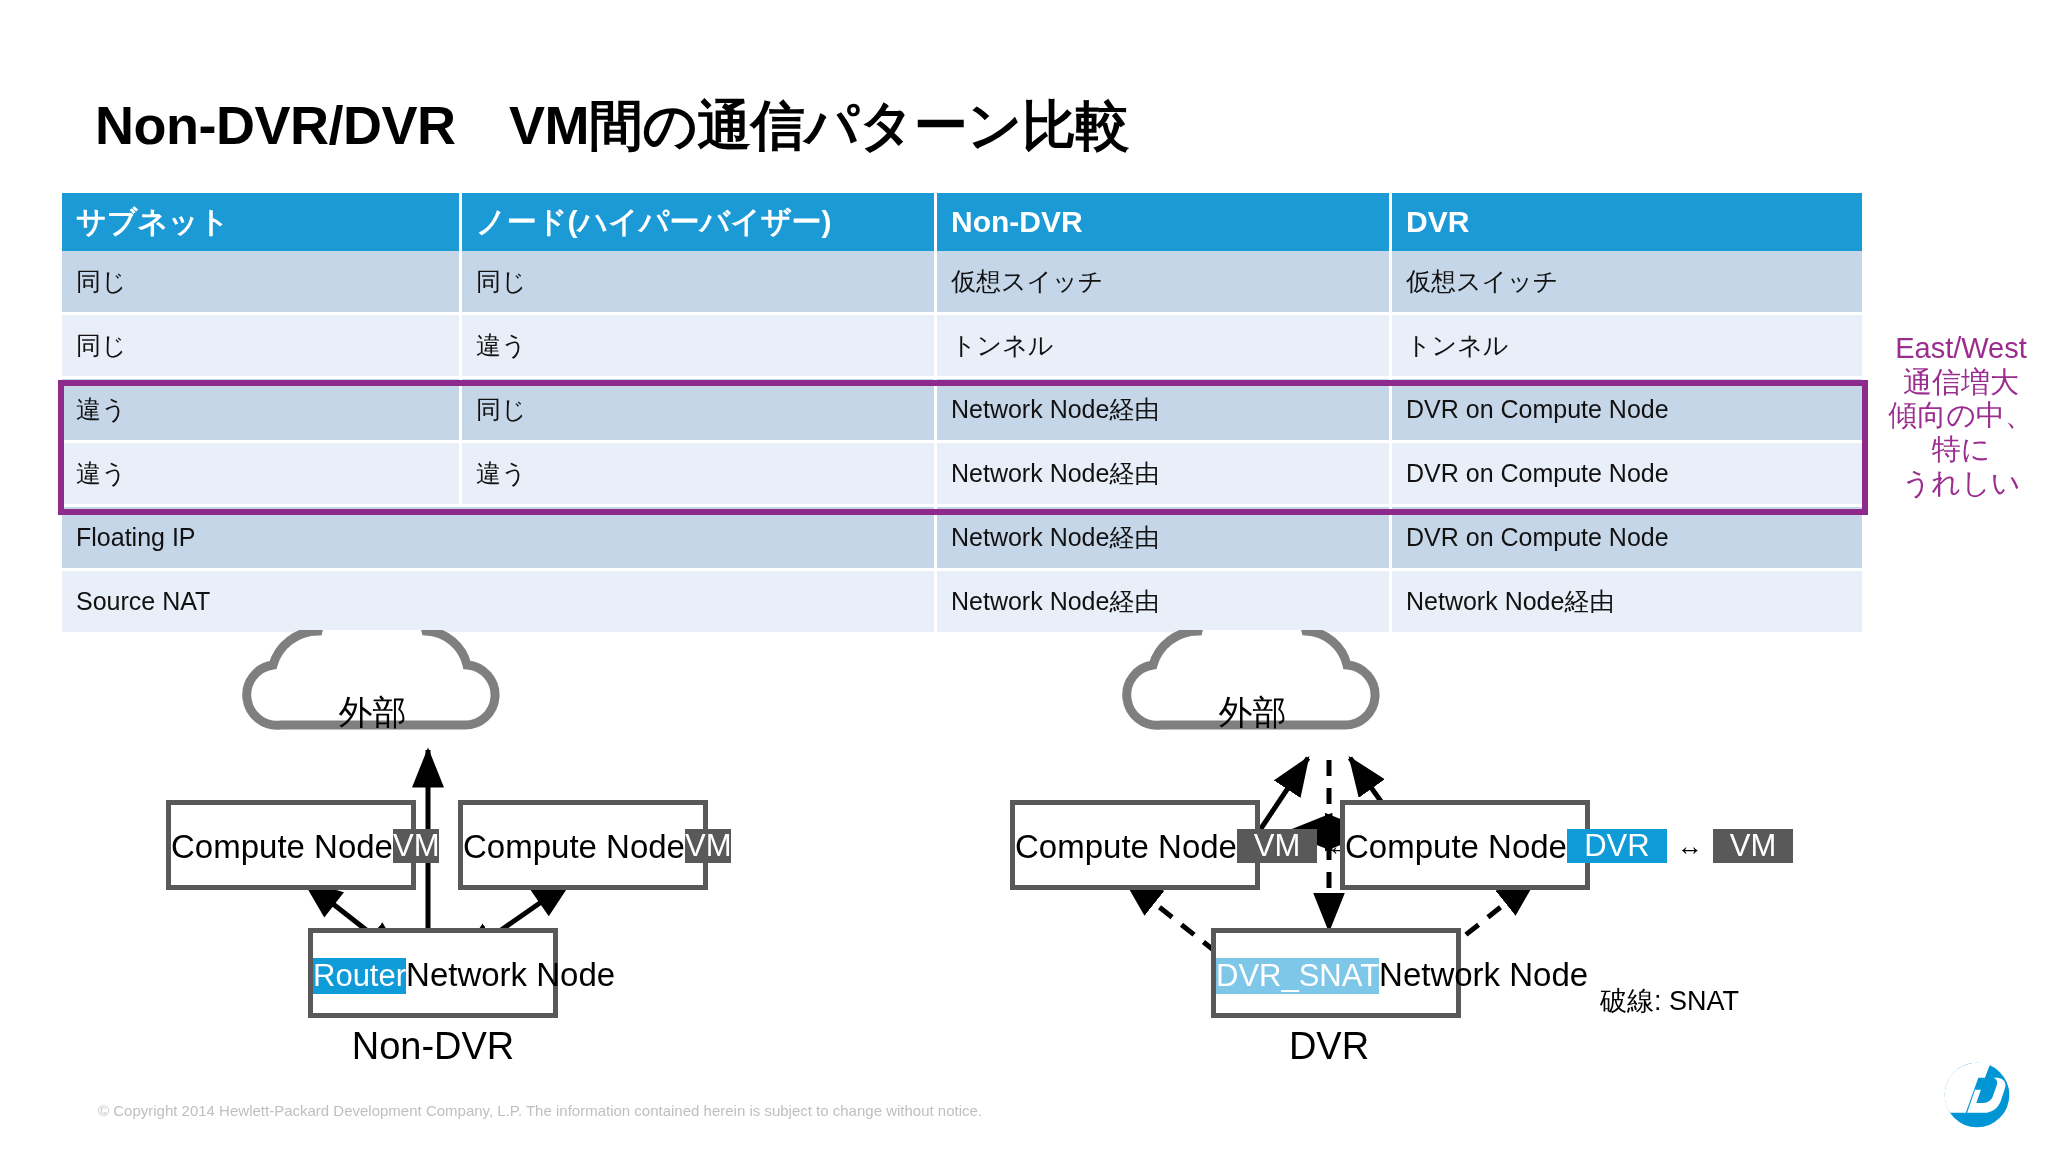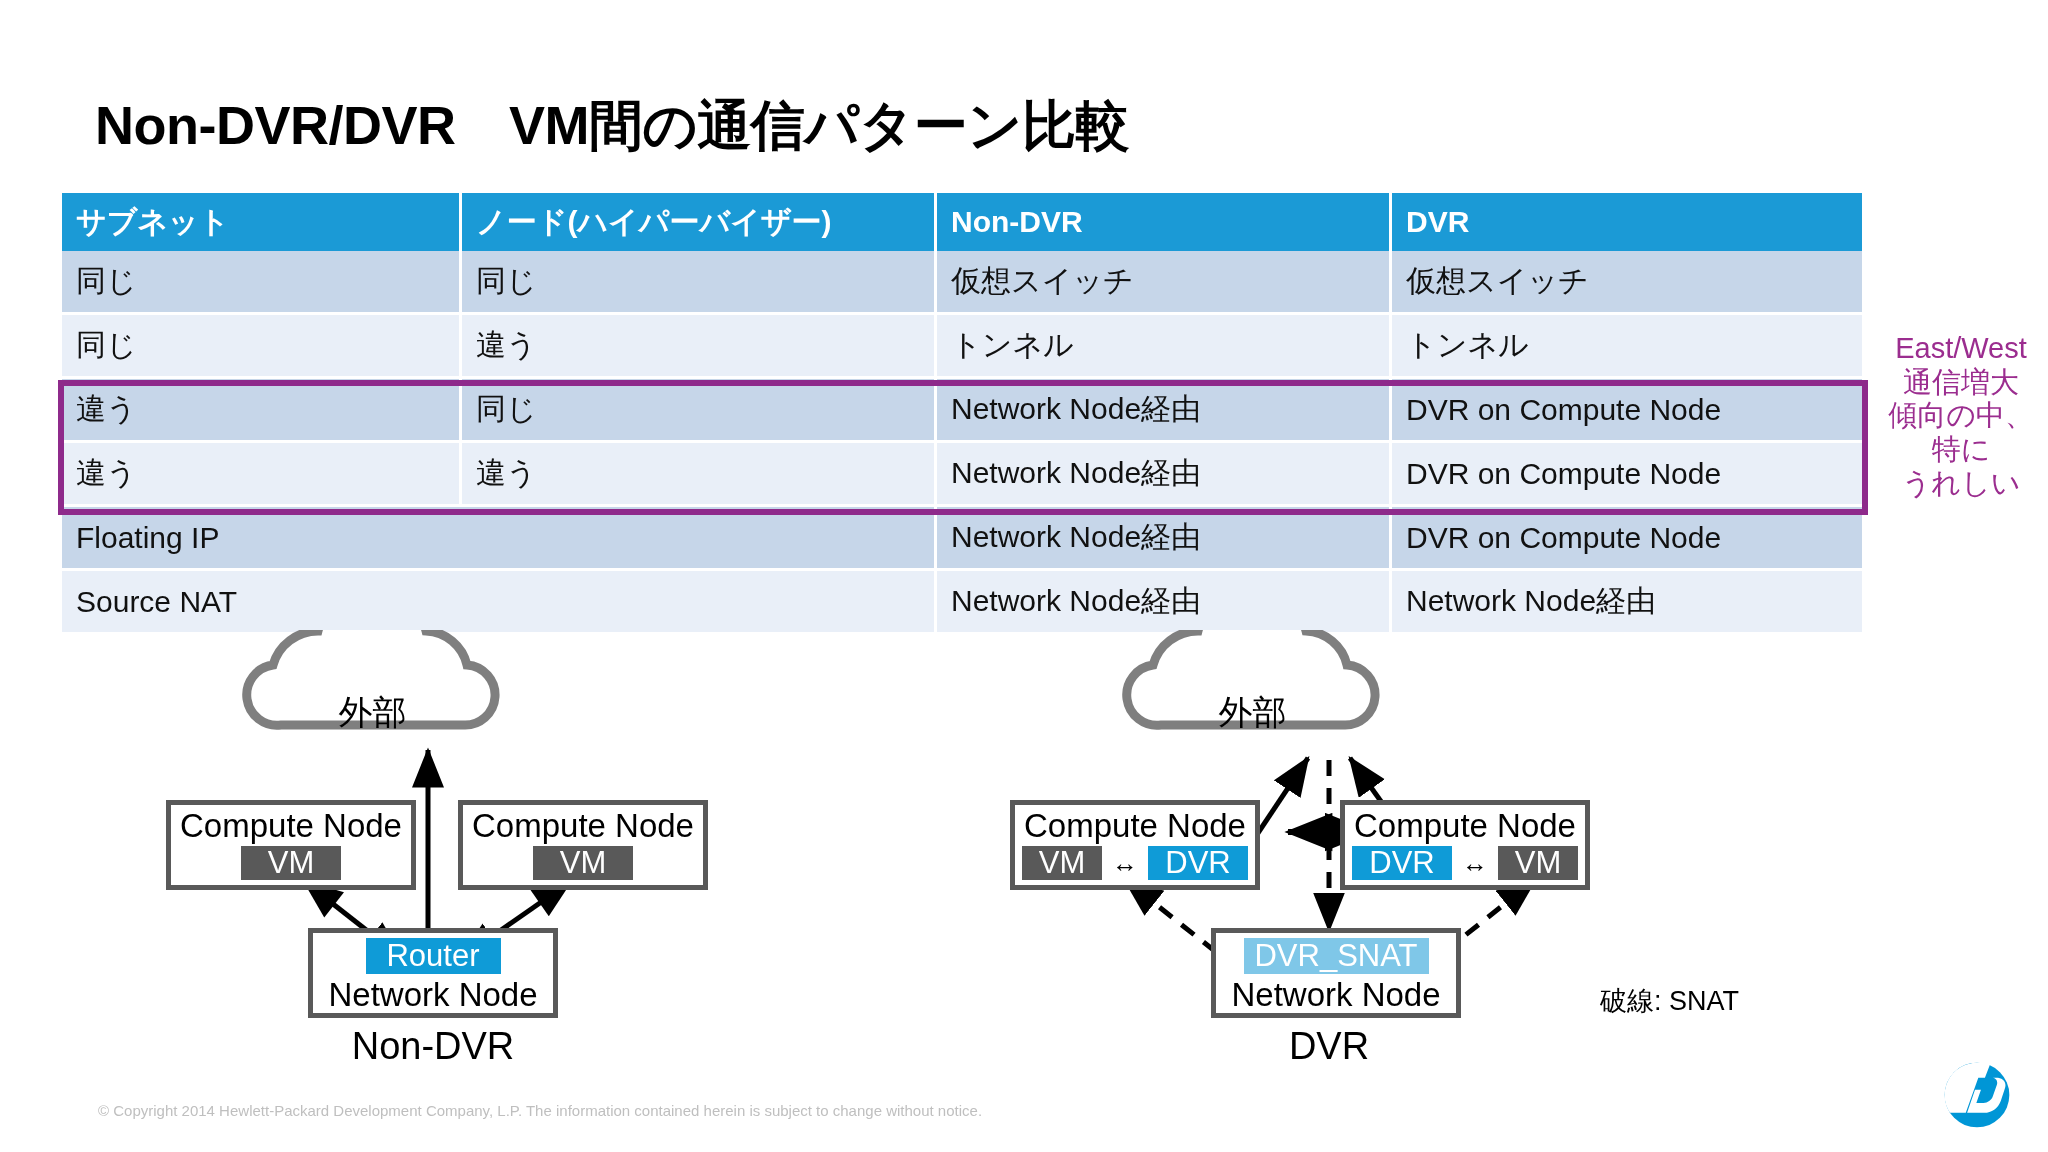--- a/index.html
+++ b/index.html
@@ -16,21 +16,21 @@
     position: absolute; left: 95px; top: 90px;
     font-size: 54px; font-weight: 700; color: #000;
     letter-spacing: -0.5px; white-space: nowrap;
   }
 
   
   .tbl { position: absolute; left: 62px; top: 193px; width: 1800px; }
   .trow { display: flex; width: 100%; }
   .tcell {
     padding: 8px 14px;
-    font-size: 30px; color: #111;
+    font-size: 25px; color: #111;
     display: flex; align-items: center;
     overflow: hidden; white-space: nowrap;
   }
   .hdr .tcell {
     background: #1B9AD6; color: #ffffff;
     font-weight: 700; font-size: 30px;
     height: 58px;
     border-right: 3px solid #ffffff;
   }
   .hdr .tcell:last-child { border-right: none; }
@@ -61,21 +61,21 @@
   }
   .side-note div { white-space: nowrap; }
 
   
   .diagram { position: absolute; }
   .svgwrap { position: absolute; left: 0; top: 0; }
 
   .node-box {
     position: absolute;
     border: 5px solid #595959; background: #ffffff;
-    display: flex; flex-direction: column; align-items: center;
+    display: flex; align-items: center;
     justify-content: flex-start;
   }
   .node-title {
     font-size: 33px; color: #000; line-height: 1.05;
     margin-top: 4px; white-space: nowrap;
   }
   .chip {
     color: #ffffff; font-size: 31px;
     display: flex; align-items: center; justify-content: center;
     white-space: nowrap;

